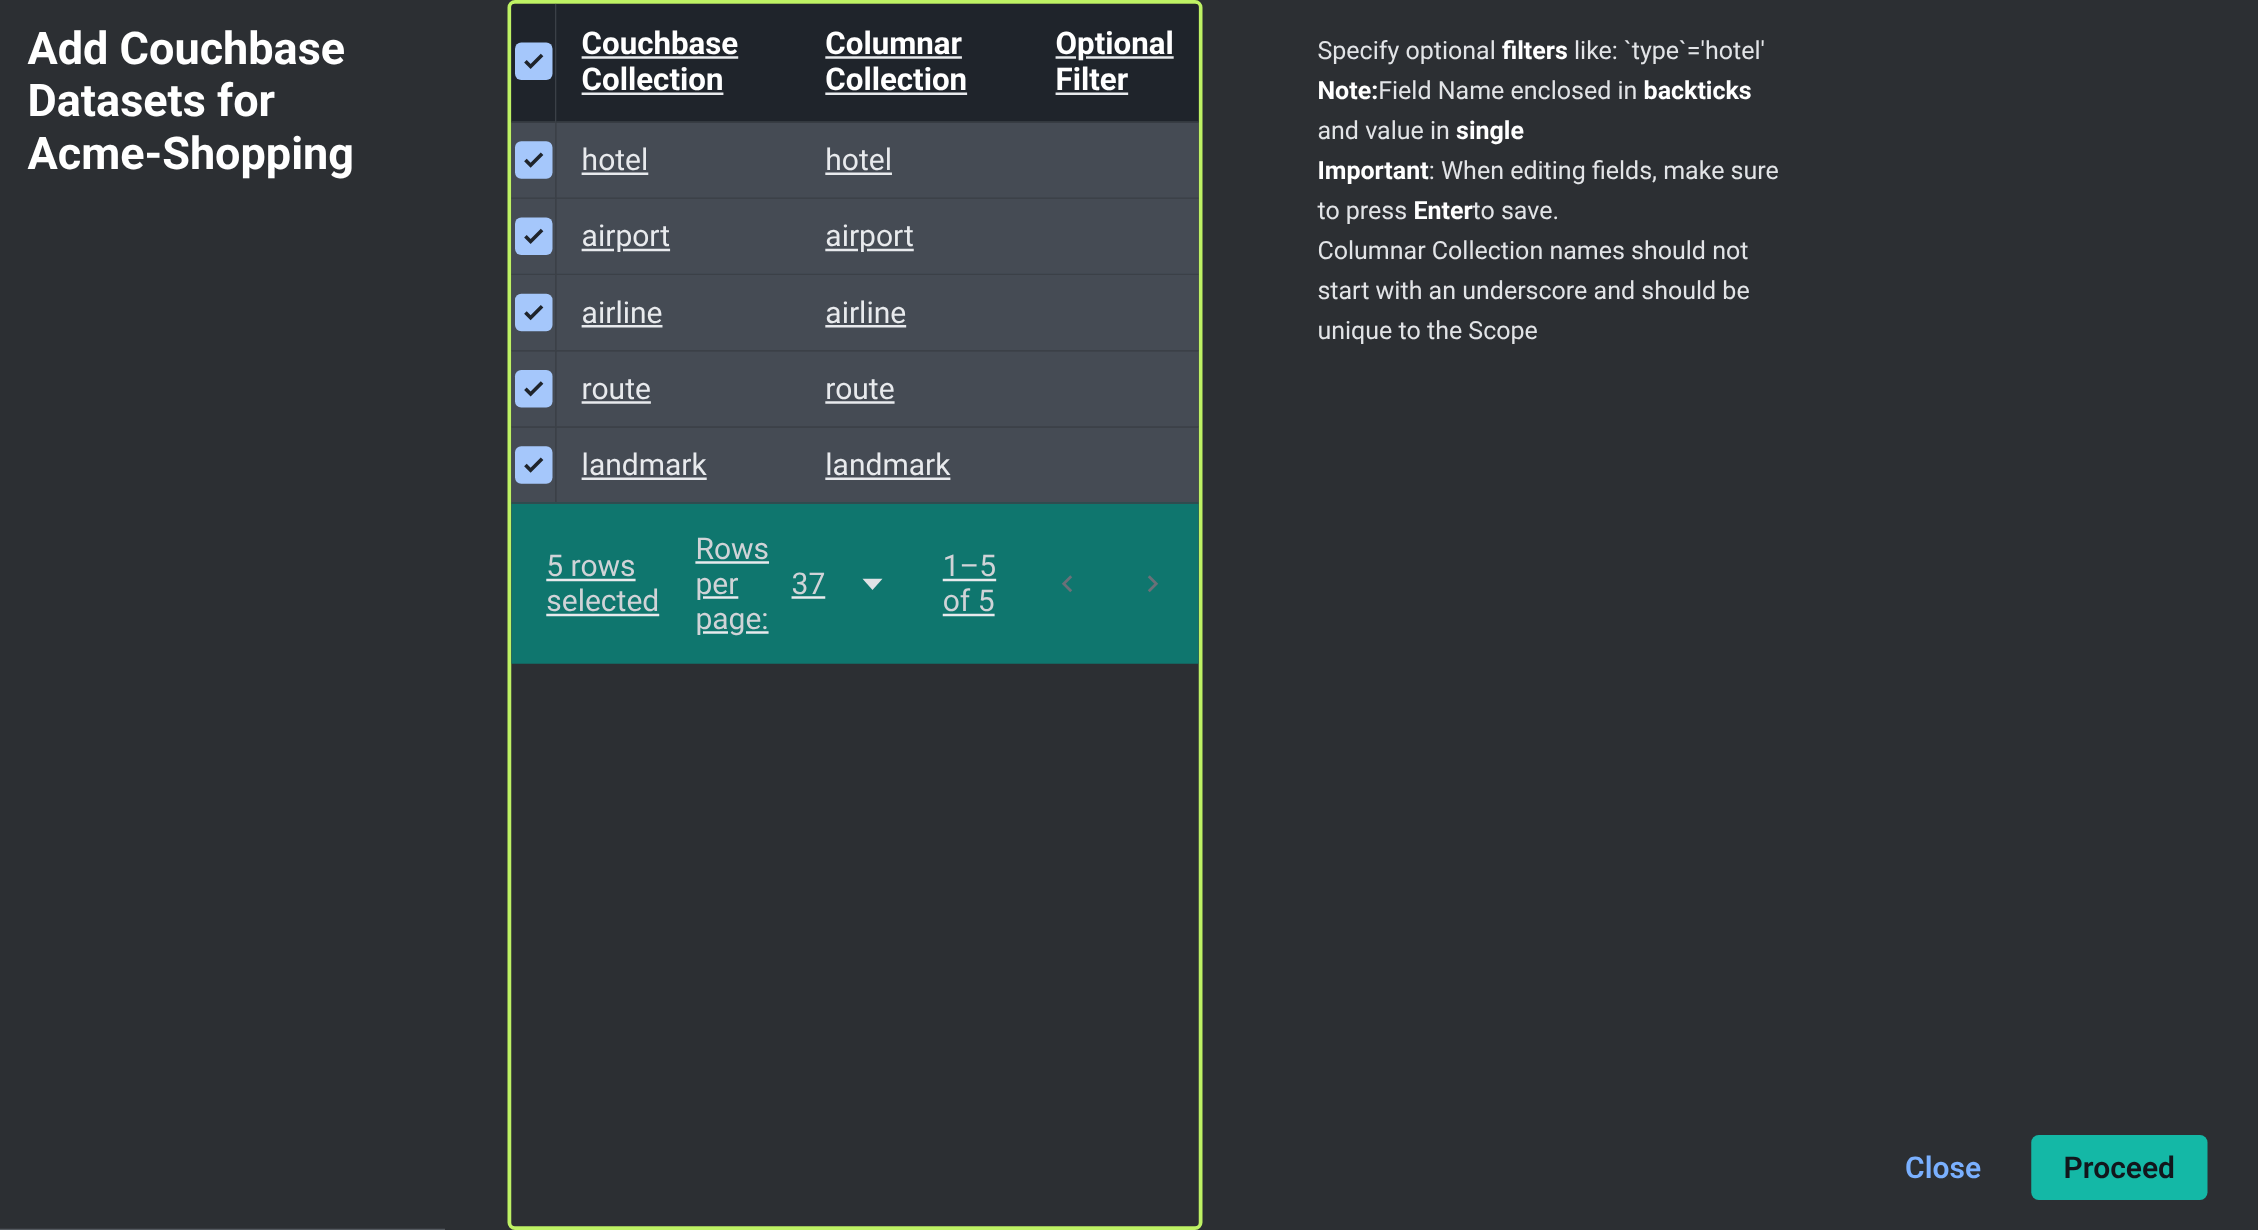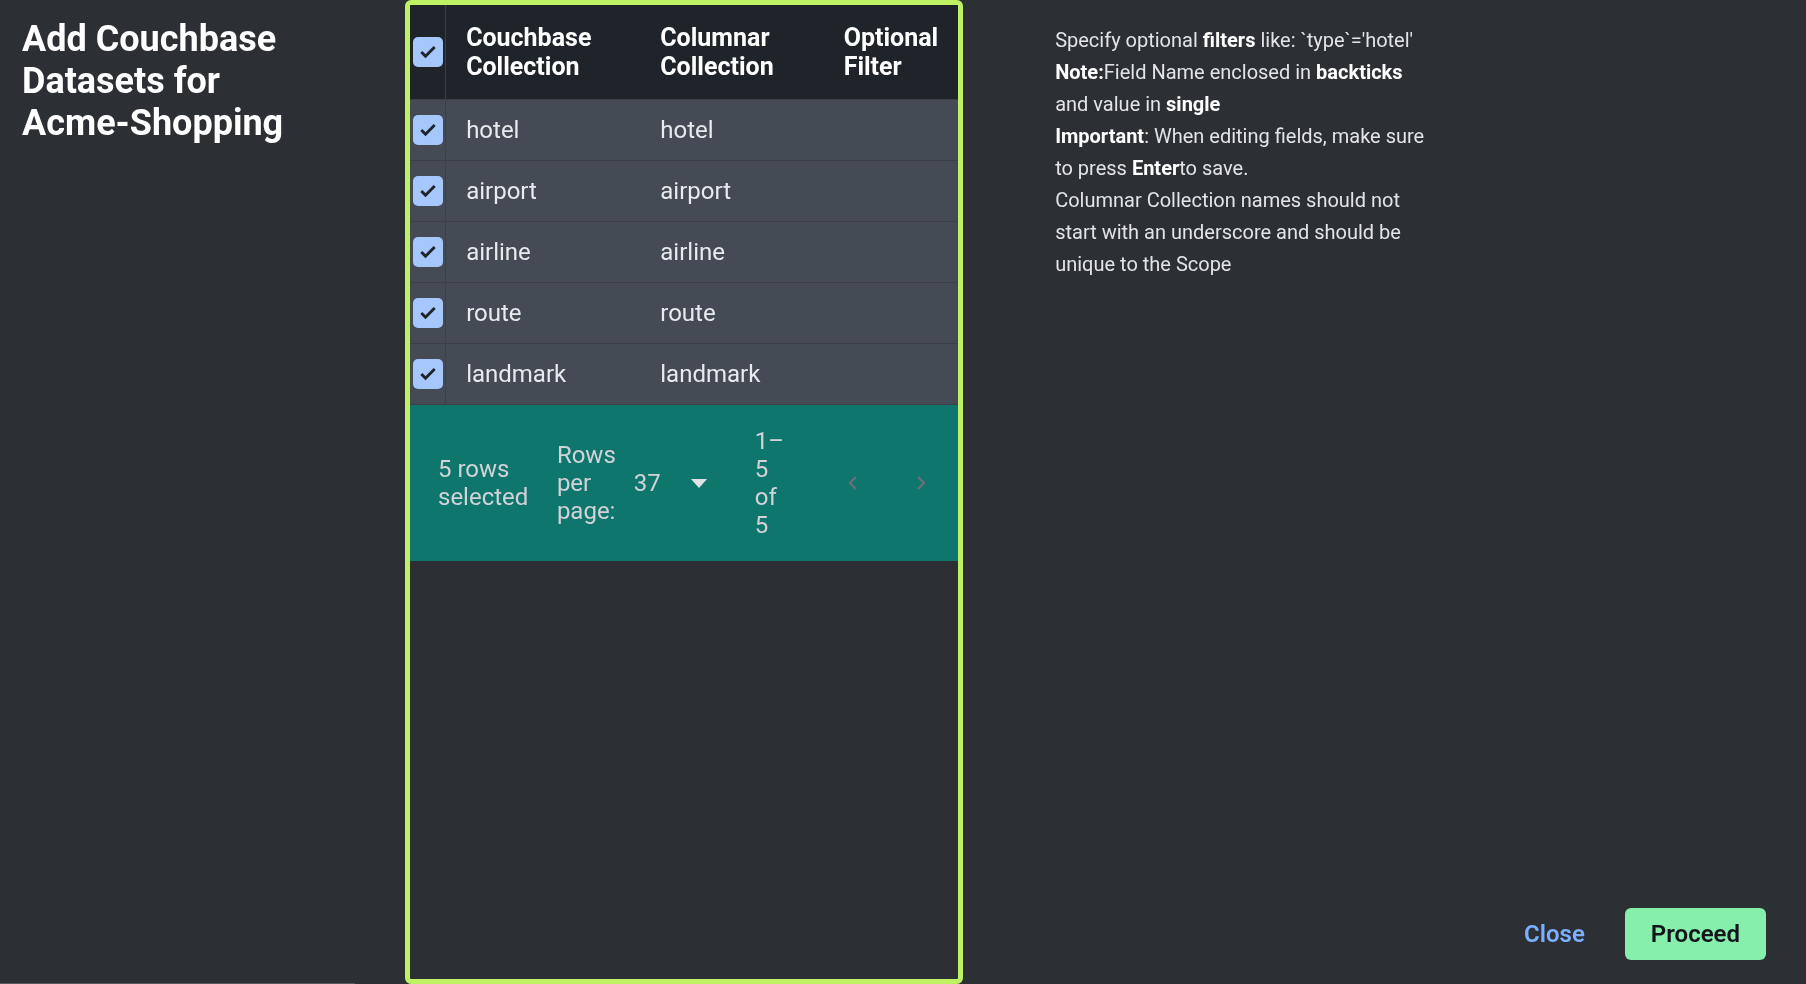--- a/index.html
+++ b/index.html
@@ -56,23 +56,24 @@
   .dropdown-arrow {
     width: 0; height: 0;
     border-left: 8px solid transparent;
     border-right: 8px solid transparent;
     border-top: 9px solid #e0e2e5;
     margin-left: 20px;
   }
 
   .table-wrap {
     margin: 0 50px;
-    border: 5px solid #bef264;
+    border: 3px solid #bef264;
     border-radius: 6px;
     overflow: hidden;
+    text-decoration: underline;
   }
   table {
     width: 100%;
     border-collapse: collapse;
   }
   thead tr {
     background: #1f242b;
   }
   th {
     text-align: left;
@@ -168,21 +169,21 @@
   .btn-text {
     font-size: 24px;
     font-weight: 600;
     color: #7ab0ff;
     cursor: pointer;
     padding: 10px 6px;
   }
   .btn-primary {
     font-size: 24px;
     font-weight: 600;
-    background: #86efac;
+    background: #14b8a6;
     color: #12161c;
     border-radius: 6px;
     padding: 12px 26px;
     cursor: pointer;
   }
 </style>
 </head>
 <body>
 
 <div class="dialog">

